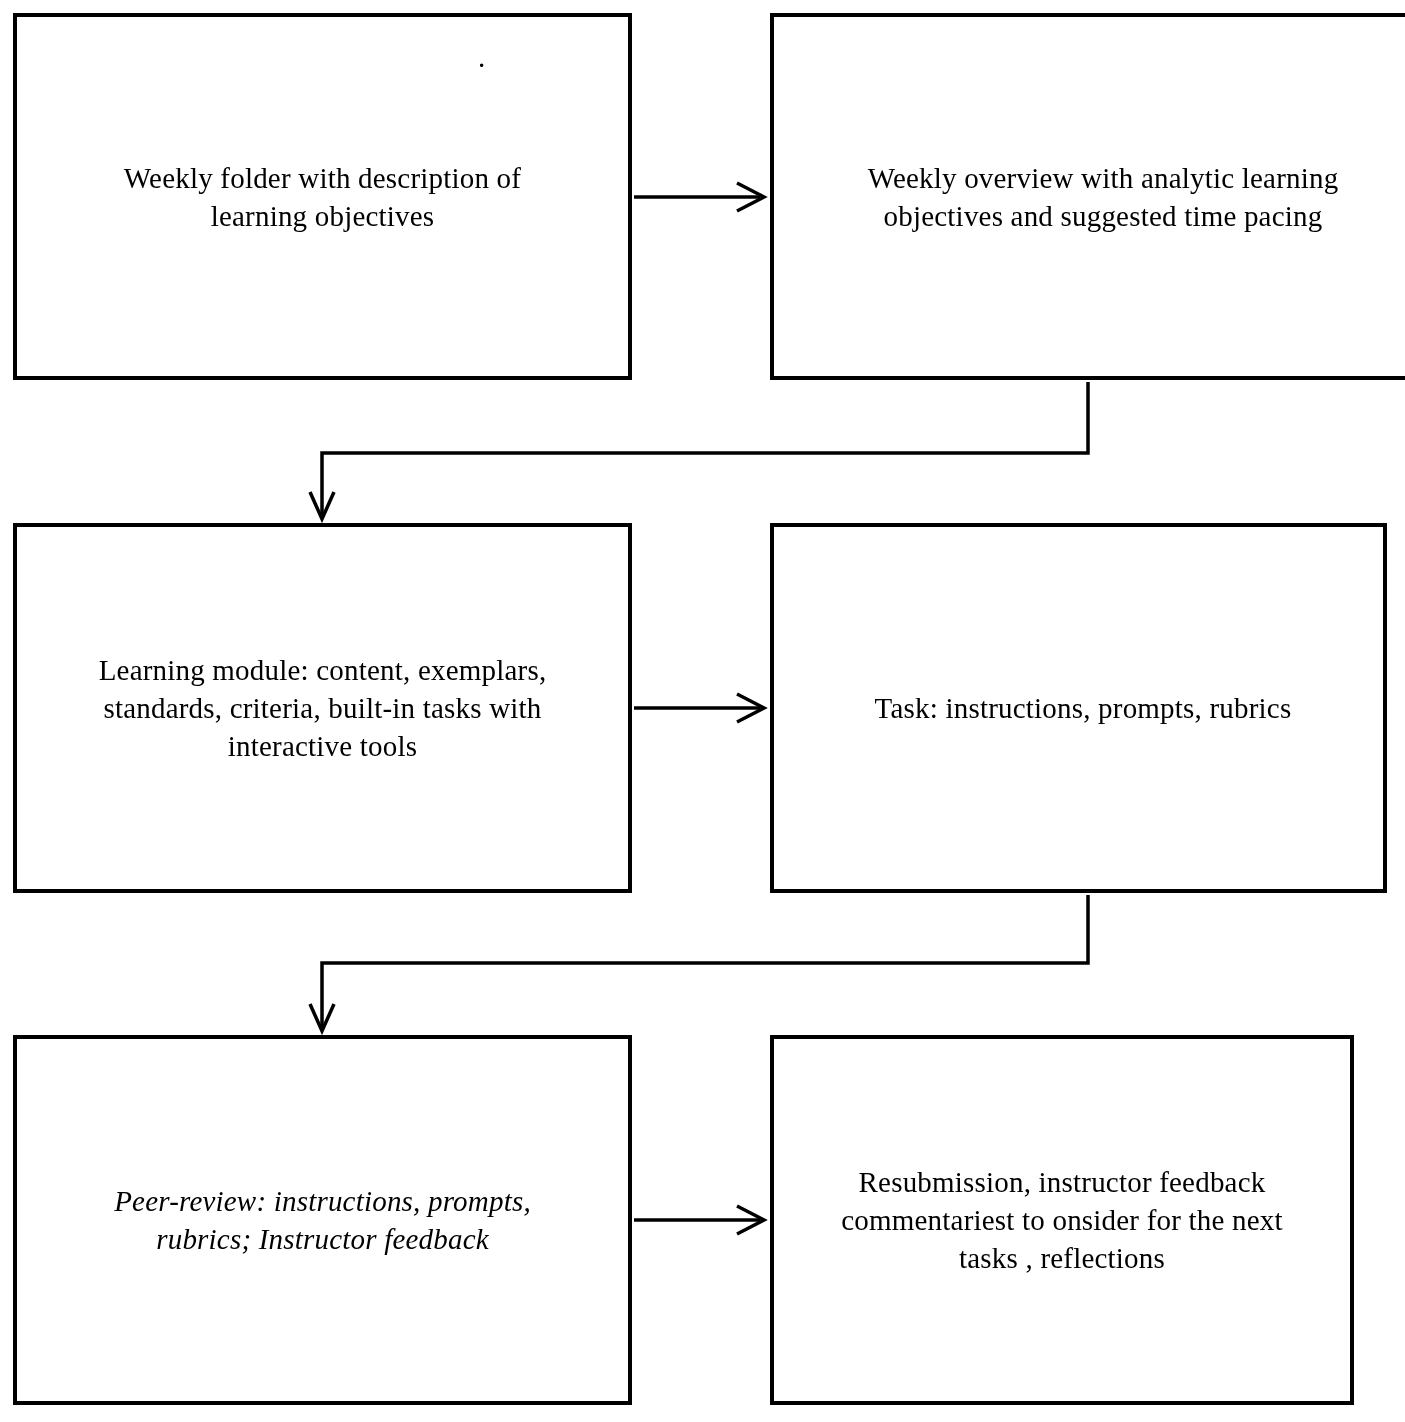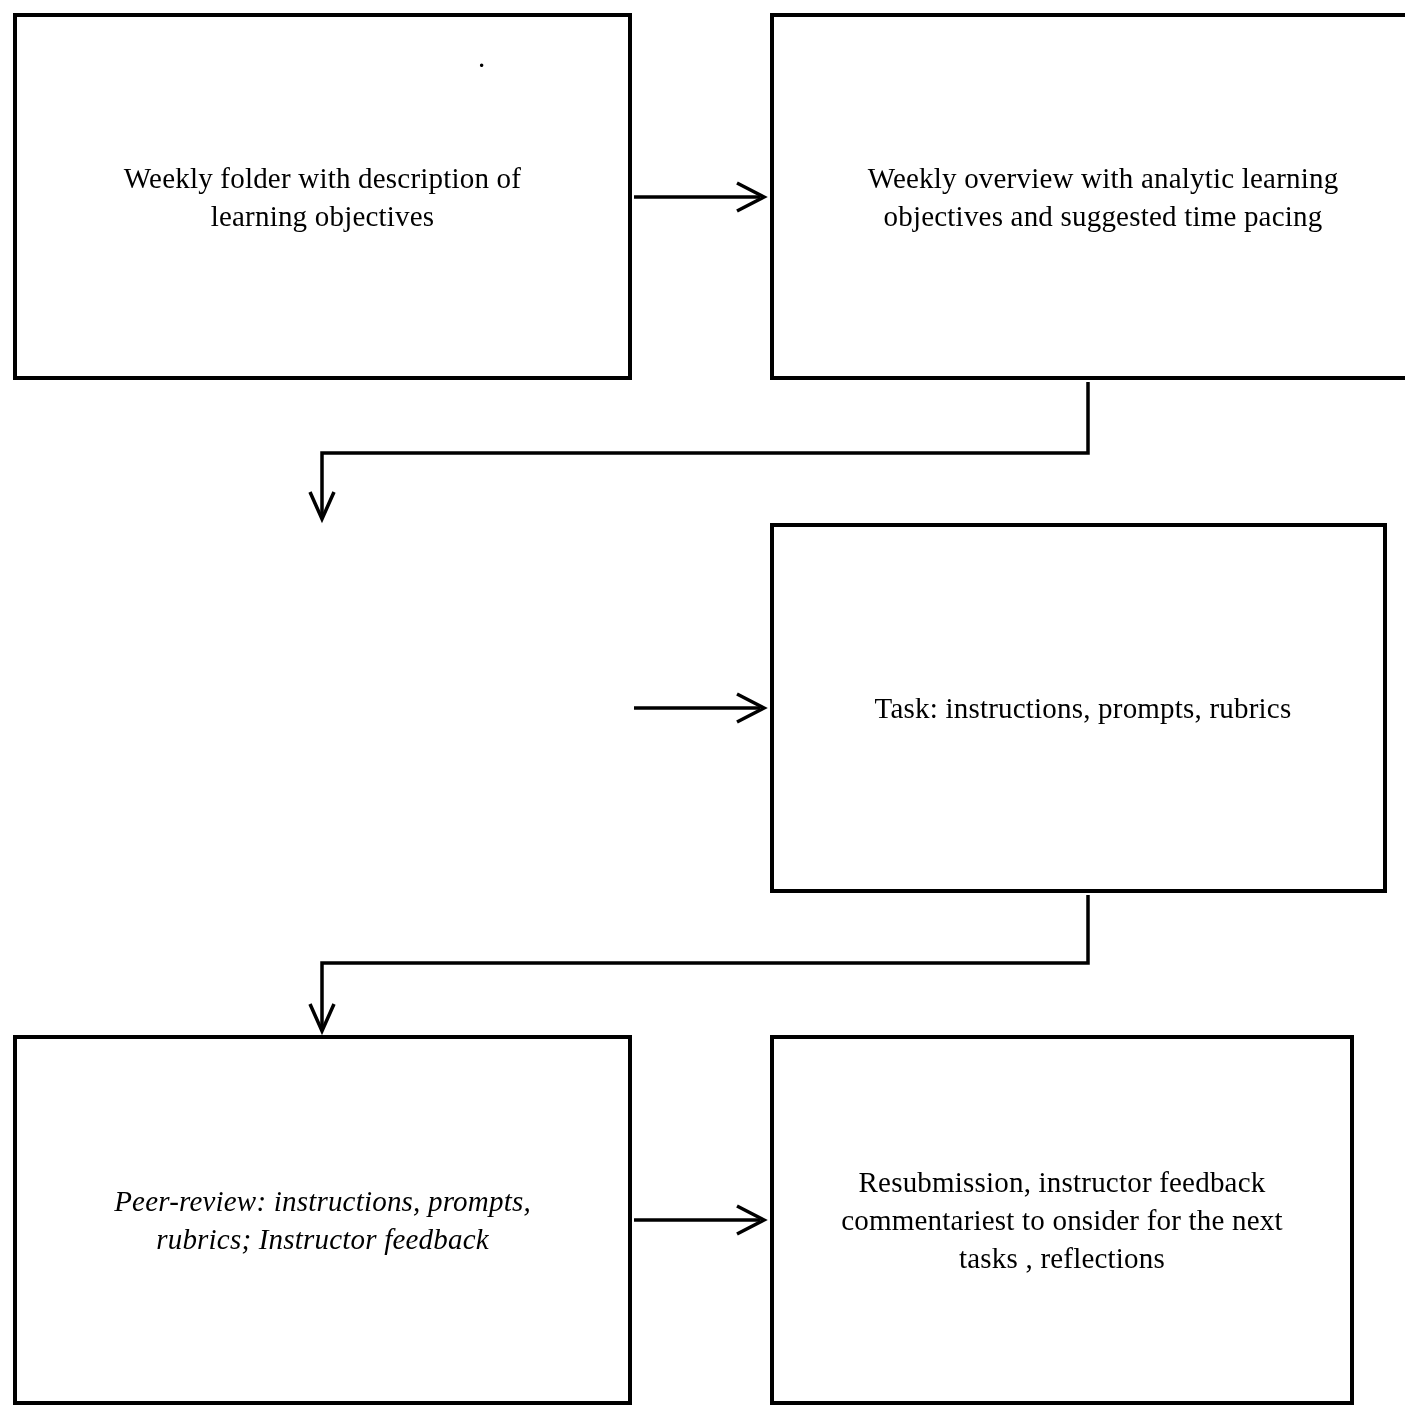--- a/index.html
+++ b/index.html
@@ -76,20 +76,25 @@
     <span class="box-label">Weekly folder with description of
 learning objectives</span>
   </div>
   <span class="stray-mark">.</span>
 
   <div class="flow-box pos-b2">
     <span class="box-label">Weekly overview with analytic learning
 objectives and suggested time pacing</span>
   </div>
 
+  <div class="flow-box pos-b3">
+    <span class="box-label">Learning module: content, exemplars,
+standards, criteria, built-in tasks with
+interactive tools</span>
+  </div>
 
   <div class="flow-box pos-b4">
     <span class="box-label">Task: instructions, prompts, rubrics</span>
   </div>
 
   <div class="flow-box pos-b5">
     <span class="box-label">Peer-review: instructions, prompts,
 rubrics; Instructor feedback</span>
   </div>
 

